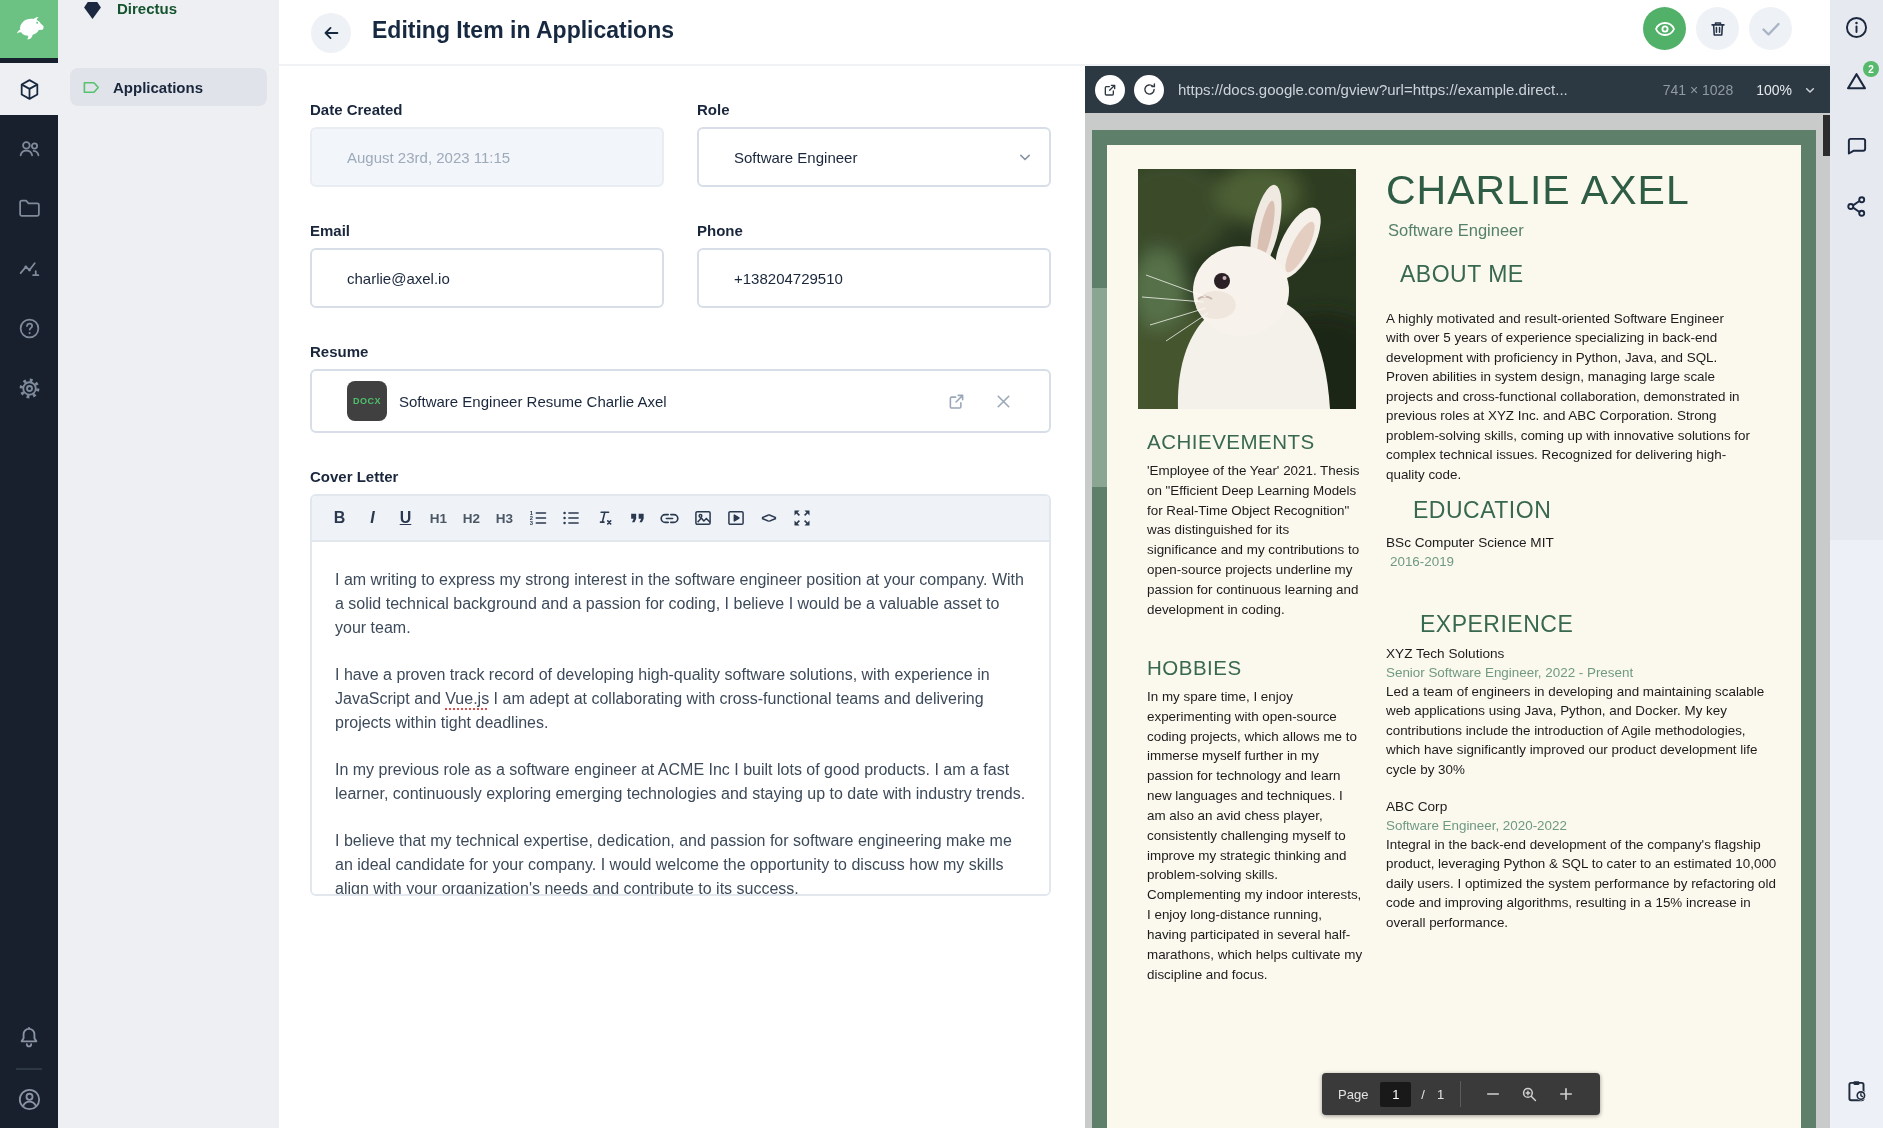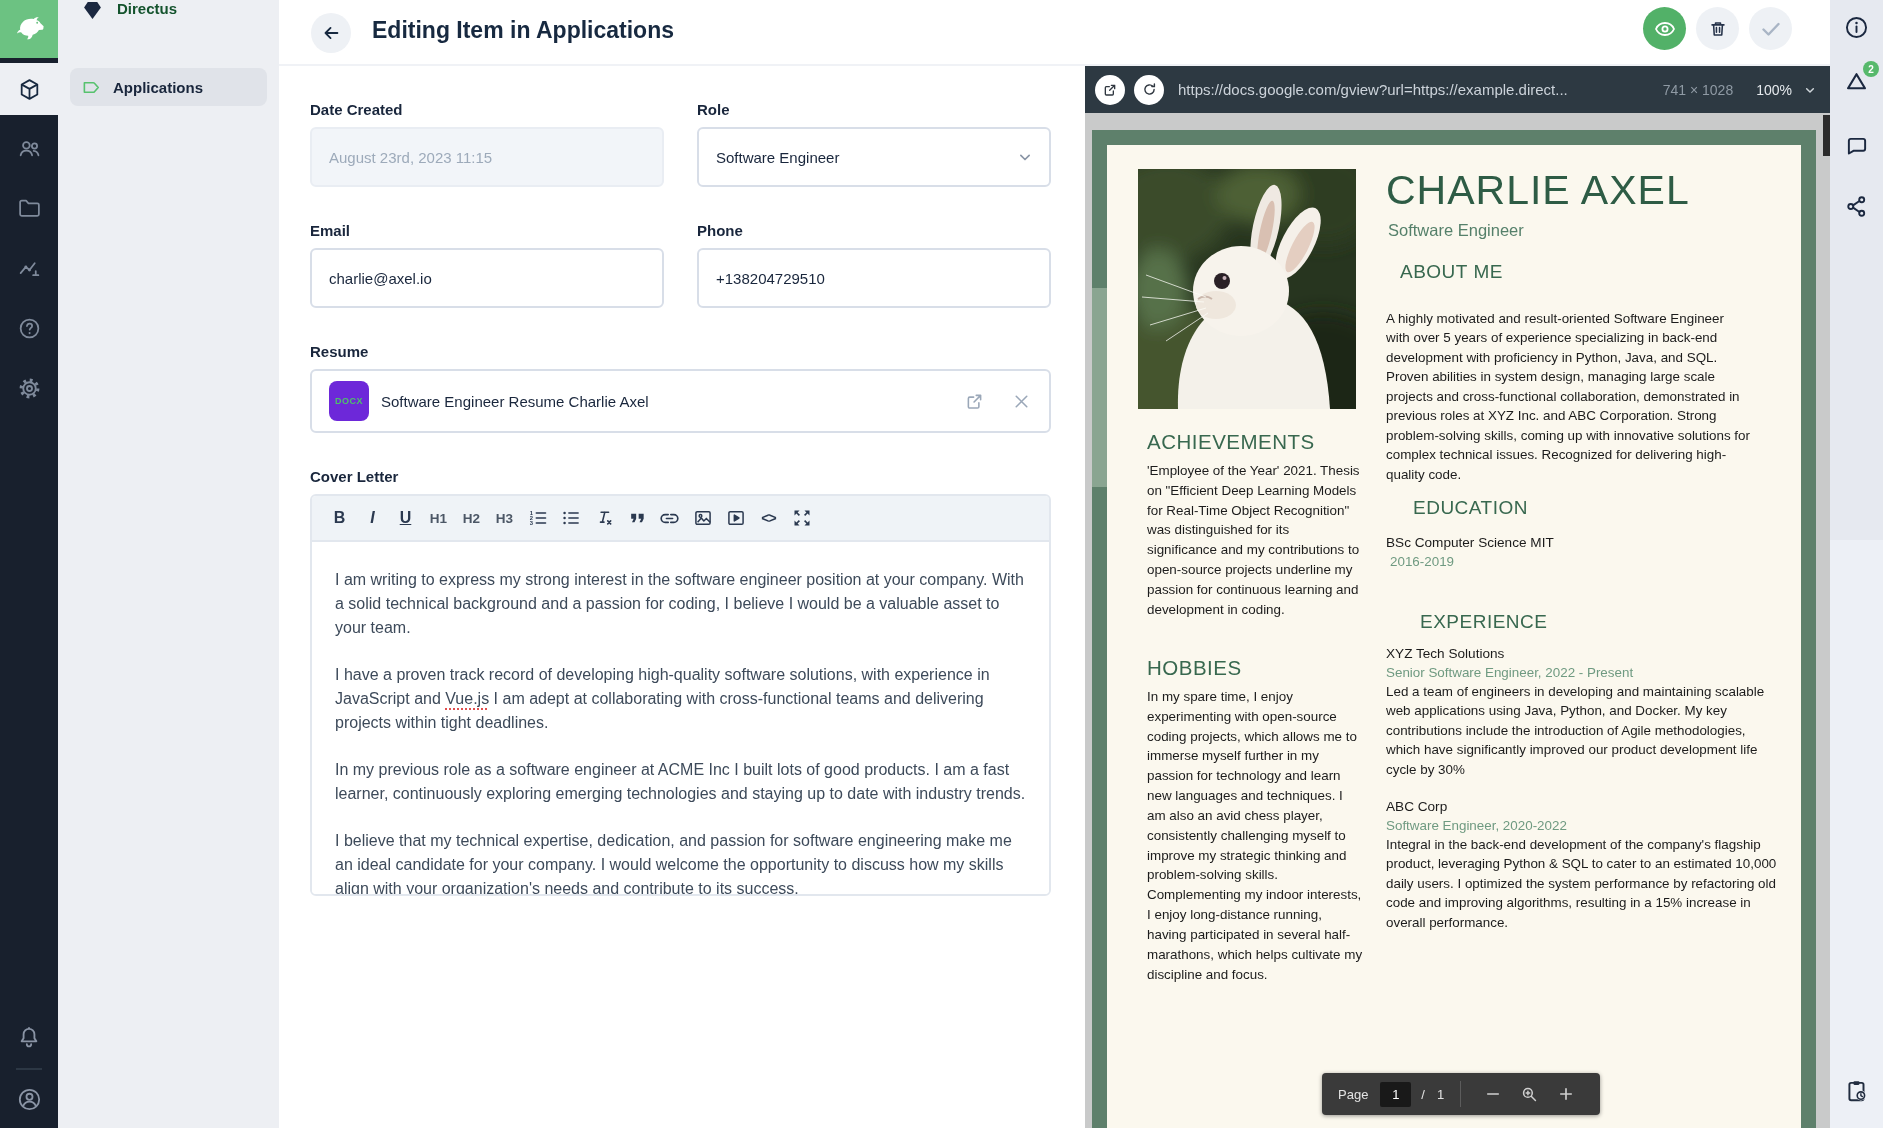--- a/index.html
+++ b/index.html
@@ -31,25 +31,25 @@
   .action-trash { left:1417px; background:#eef1f5; color:#26334a; }
   .action-check { left:1470px; background:#eef1f5; color:#a9b5c5; }
 
   
   .form-area { position:absolute; left:279px; top:66px; width:806px; height:1062px; background:#fff; padding:35px 34px 0 31px; }
   .field { margin-bottom:35px; }
   .field-label { font-size:15px; font-weight:700; color:#19263c; margin-bottom:9px; }
   .row2 { display:flex; gap:33px; }
   .row2 > div { flex:1; }
   .input { height:60px; border:2px solid #d8dee8; border-radius:6px; background:#fff;
-    display:flex; align-items:center; padding:0 17px; font-size:15px; color:#19263c; position:relative; }
+    display:flex; align-items:center; padding:0 35px; font-size:15px; color:#19263c; position:relative; }
   .input.disabled { background:#f2f5f9; border-color:#e9edf3; color:#9daaba; }
   .input .chev { position:absolute; right:14px; color:#8a95a6; }
   .chip-row { gap:12px; }
-  .docx-badge { width:40px; height:40px; border-radius:8px; background:#6d28d9; color:#4fc06a;
+  .docx-badge { width:40px; height:40px; border-radius:8px; background:#404040; color:#4fc06a;
     font-size:9px; font-weight:700; letter-spacing:.5px; display:flex; align-items:center; justify-content:center; }
   .chip-name { flex:1; font-size:15px; color:#19263c; }
   .chip-icon { color:#9aa7b8; margin-left:14px; }
 
   
   .editor { border:2px solid #e2e7ee; border-radius:6px; overflow:hidden; }
   .toolbar { height:46px; background:#eff3f7; border-bottom:2px solid #e2e7ee; display:flex; align-items:center; padding:0 12px; gap:2px; }
   .tb-btn { min-width:31px; height:32px; display:flex; align-items:center; justify-content:center; color:#2b3950; border-radius:4px; }
   .tb-bold { font-weight:800; font-size:16px; }
   .tb-italic { font-style:italic; font-size:16px; font-weight:600; }
@@ -68,21 +68,21 @@
   .dim-text { font-size:14px; color:#8f9aa4; margin-right:14px; white-space:nowrap; }
   .zoom-ctl { display:flex; align-items:center; gap:10px; color:#e6eaee; font-size:14px; margin-right:10px; }
   .viewer { position:absolute; left:0; top:47px; right:0; bottom:0; background:#c9caca; overflow:hidden; }
   .doc-frame { position:absolute; left:7px; top:17px; width:724px; height:1100px; background:#5e806b; padding:15px; }
   .frame-accent { position:absolute; left:0; top:158px; width:15px; height:199px; background:#8aa591; }
   .doc-paper { position:relative; width:100%; height:100%; background:#fbf8ee; color:#1c1c1c; }
   .doc-abs { position:absolute; }
   .doc-name { font-size:41px; letter-spacing:1px; color:#2e5c45; }
   .doc-subtitle { font-size:16.5px; color:#55806a; }
   .doc-h { color:#38684f; letter-spacing:.5px; }
-  .doc-h.big { font-size:19px; }
+  .doc-h.big { font-size:23px; }
   .doc-h.small { font-size:20.5px; }
   .doc-body { font-size:13.4px; line-height:1.45; }
   .doc-green { color:#6f9a81; }
   .scrollbar { position:absolute; right:0; top:0; bottom:0; width:14px; background:#6f6f6f; }
   .popout { position:absolute; right:17px; top:2px; width:41px; height:41px; background:rgba(22,22,22,.88); color:#fff; display:flex; align-items:center; justify-content:center; }
   .page-bar { position:absolute; left:237px; top:960px; width:278px; height:42px; background:#3a3a3a; border-radius:4px;
     display:flex; align-items:center; padding:0 16px; color:#e3e3e3; font-size:13px; box-shadow:0 1px 4px rgba(0,0,0,.4); }
   .page-input { width:40px; height:25px; background:#191919; color:#fff; border-radius:2px; display:flex; align-items:center; justify-content:center; margin:0 10px 0 12px; }
   .page-sep { margin-right:12px; }
   .pb-div { width:1px; height:26px; background:#5c5c5c; margin:0 14px 0 16px; }

